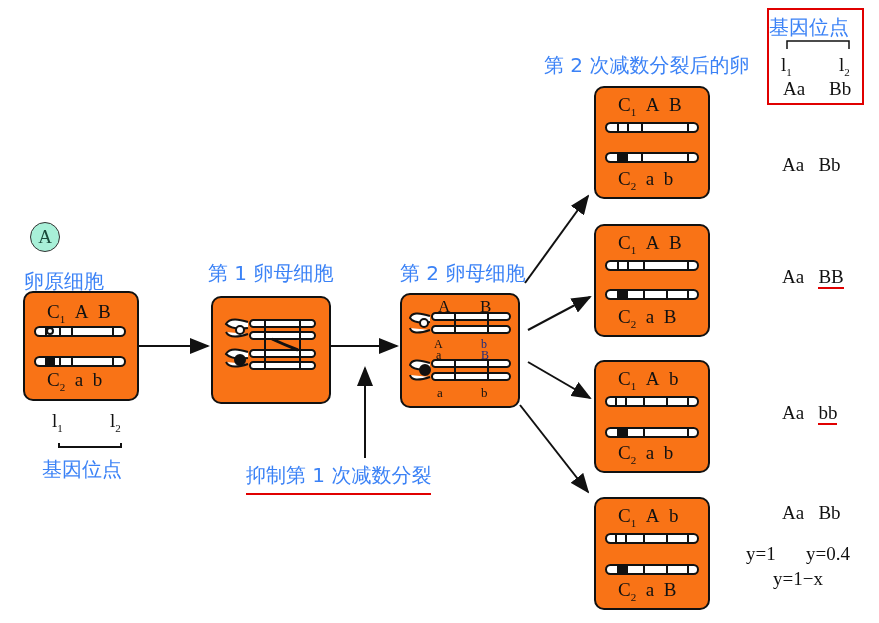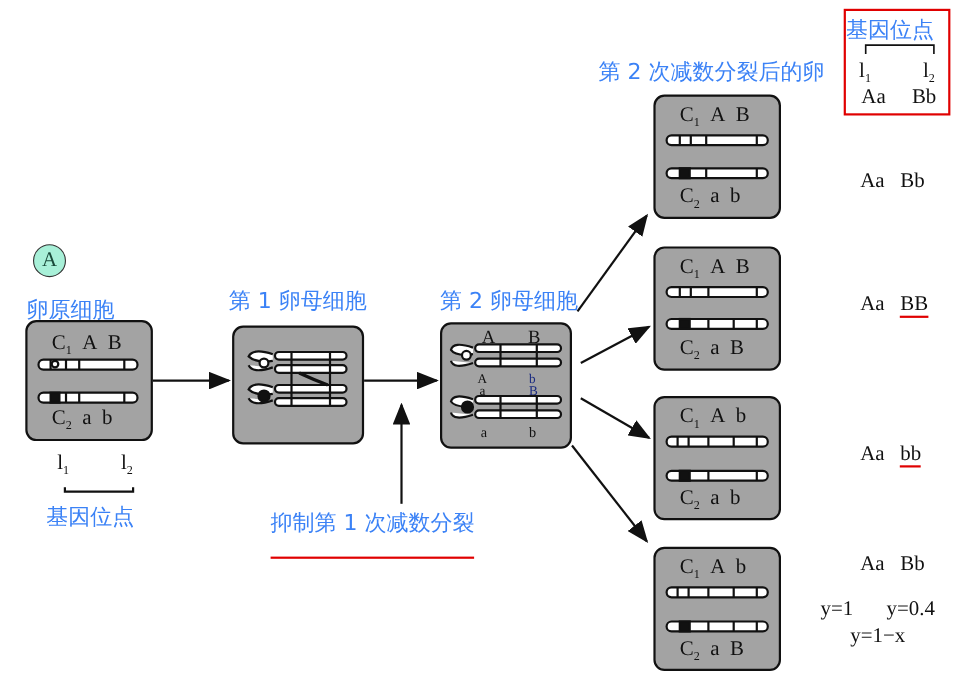--- a/index.html
+++ b/index.html
@@ -1,19 +1,19 @@
 <!DOCTYPE html>
 <html><head>
 <meta charset="utf-8">
 <style>
   html,body{margin:0;padding:0;background:#fff;}
   body{width:879px;height:623px;position:relative;overflow:hidden;font-family:"DejaVu Serif","Liberation Serif",serif;color:#111;}
   .abs{position:absolute;}
   .cjk{font-family:"DejaVu Sans","Liberation Sans",sans-serif;font-size:20px;color:#3b82f6;}
-  .box{position:absolute;border:2.5px solid #111;border-radius:10px;background:#a3a3a3;box-sizing:border-box;}
+  .box{position:absolute;border:2.5px solid #111;border-radius:10px;background:#f97316;box-sizing:border-box;}
   .lbl{position:absolute;font-family:"Liberation Serif","DejaVu Serif",serif;font-size:19px;white-space:nowrap;}
   .lbl sub{font-size:11px;}
   .geno{position:absolute;font-family:"Liberation Serif","DejaVu Serif",serif;font-size:19px;white-space:nowrap;}
   .ul{border-bottom:2px solid #e00000;}
   svg{position:absolute;left:0;top:0;}
 </style>
 </head>
 <body>
 
 <div class="abs" style="left:30px;top:222px;width:30px;height:30px;border-radius:50%;background:#a8f0d8;border:1.5px solid #333;box-sizing:border-box;text-align:center;line-height:28px;font-size:19px;color:#1a4a3a;font-family:'Liberation Serif',serif;">A</div>
@@ -38,21 +38,21 @@
   <div class="lbl" style="left:78px;top:2px;font-size:17px;">B</div>
   <div class="lbl" style="left:32px;top:42px;font-size:12px;">A</div>
   <div class="lbl" style="left:79px;top:42px;font-size:12px;color:#1a2a80;">b</div>
   <div class="lbl" style="left:34px;top:53px;font-size:12px;">a</div>
   <div class="lbl" style="left:79px;top:53px;font-size:12px;color:#1a2a80;">B</div>
   <div class="lbl" style="left:35px;top:90px;font-size:13px;">a</div>
   <div class="lbl" style="left:79px;top:90px;font-size:13px;">b</div>
 </div>
 
 <div class="abs cjk" style="left:246px;top:462px;">
-  <span class="" style="display:inline-block;padding-bottom:17px;border-bottom:2.5px solid #e00000;">抑制第 1 次减数分裂</span>
+  <span class="" style="display:inline-block;padding-bottom:4px;border-bottom:2.5px solid #e00000;">抑制第 1 次减数分裂</span>
 </div>
 
 <div class="box" style="left:594px;top:86px;width:116px;height:113px;">
   <div class="lbl" style="left:22px;top:6px;"><span>C</span><sub>1</sub>&nbsp;&nbsp;<span>A</span>&nbsp;&nbsp;<span>B</span></div>
   <div class="lbl" style="left:22px;top:80px;"><span>C</span><sub>2</sub>&nbsp;&nbsp;<span>a</span>&nbsp;&nbsp;<span>b</span></div>
 </div>
 <div class="box" style="left:594px;top:224px;width:116px;height:113px;">
   <div class="lbl" style="left:22px;top:6px;"><span>C</span><sub>1</sub>&nbsp;&nbsp;<span>A</span>&nbsp;&nbsp;<span>B</span></div>
   <div class="lbl" style="left:22px;top:80px;"><span>C</span><sub>2</sub>&nbsp;&nbsp;<span>a</span>&nbsp;&nbsp;<span>B</span></div>
 </div>

